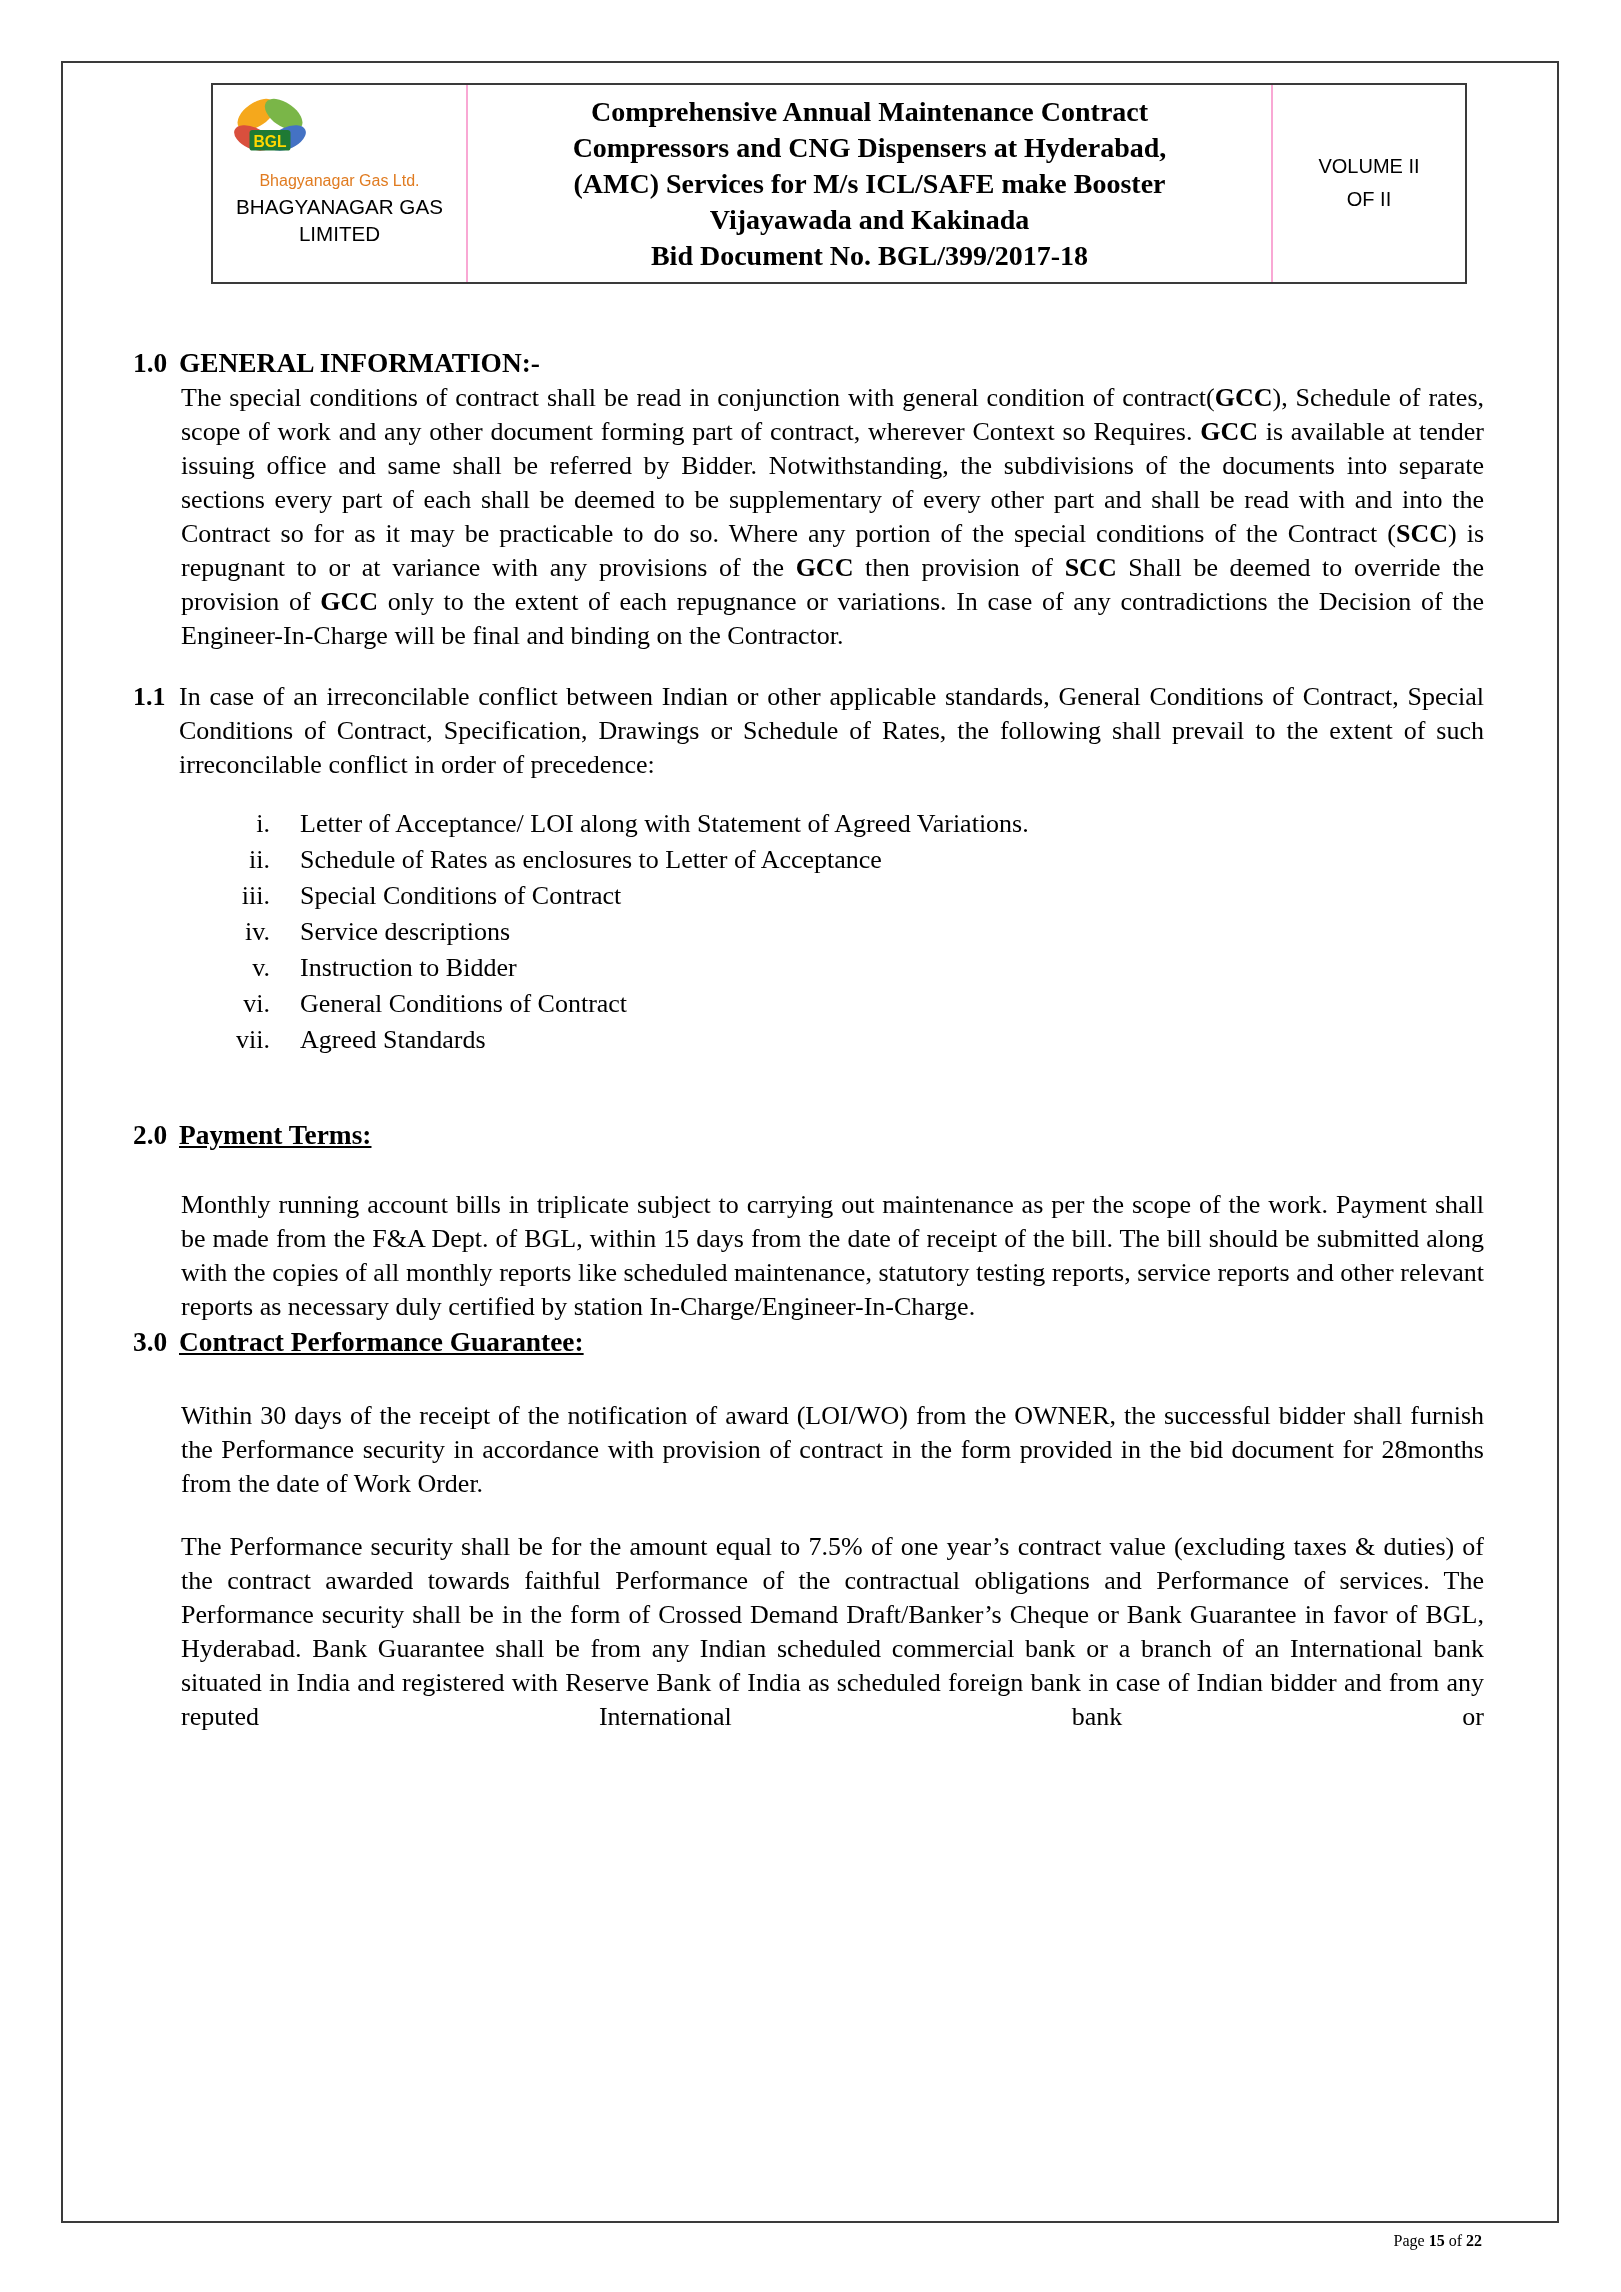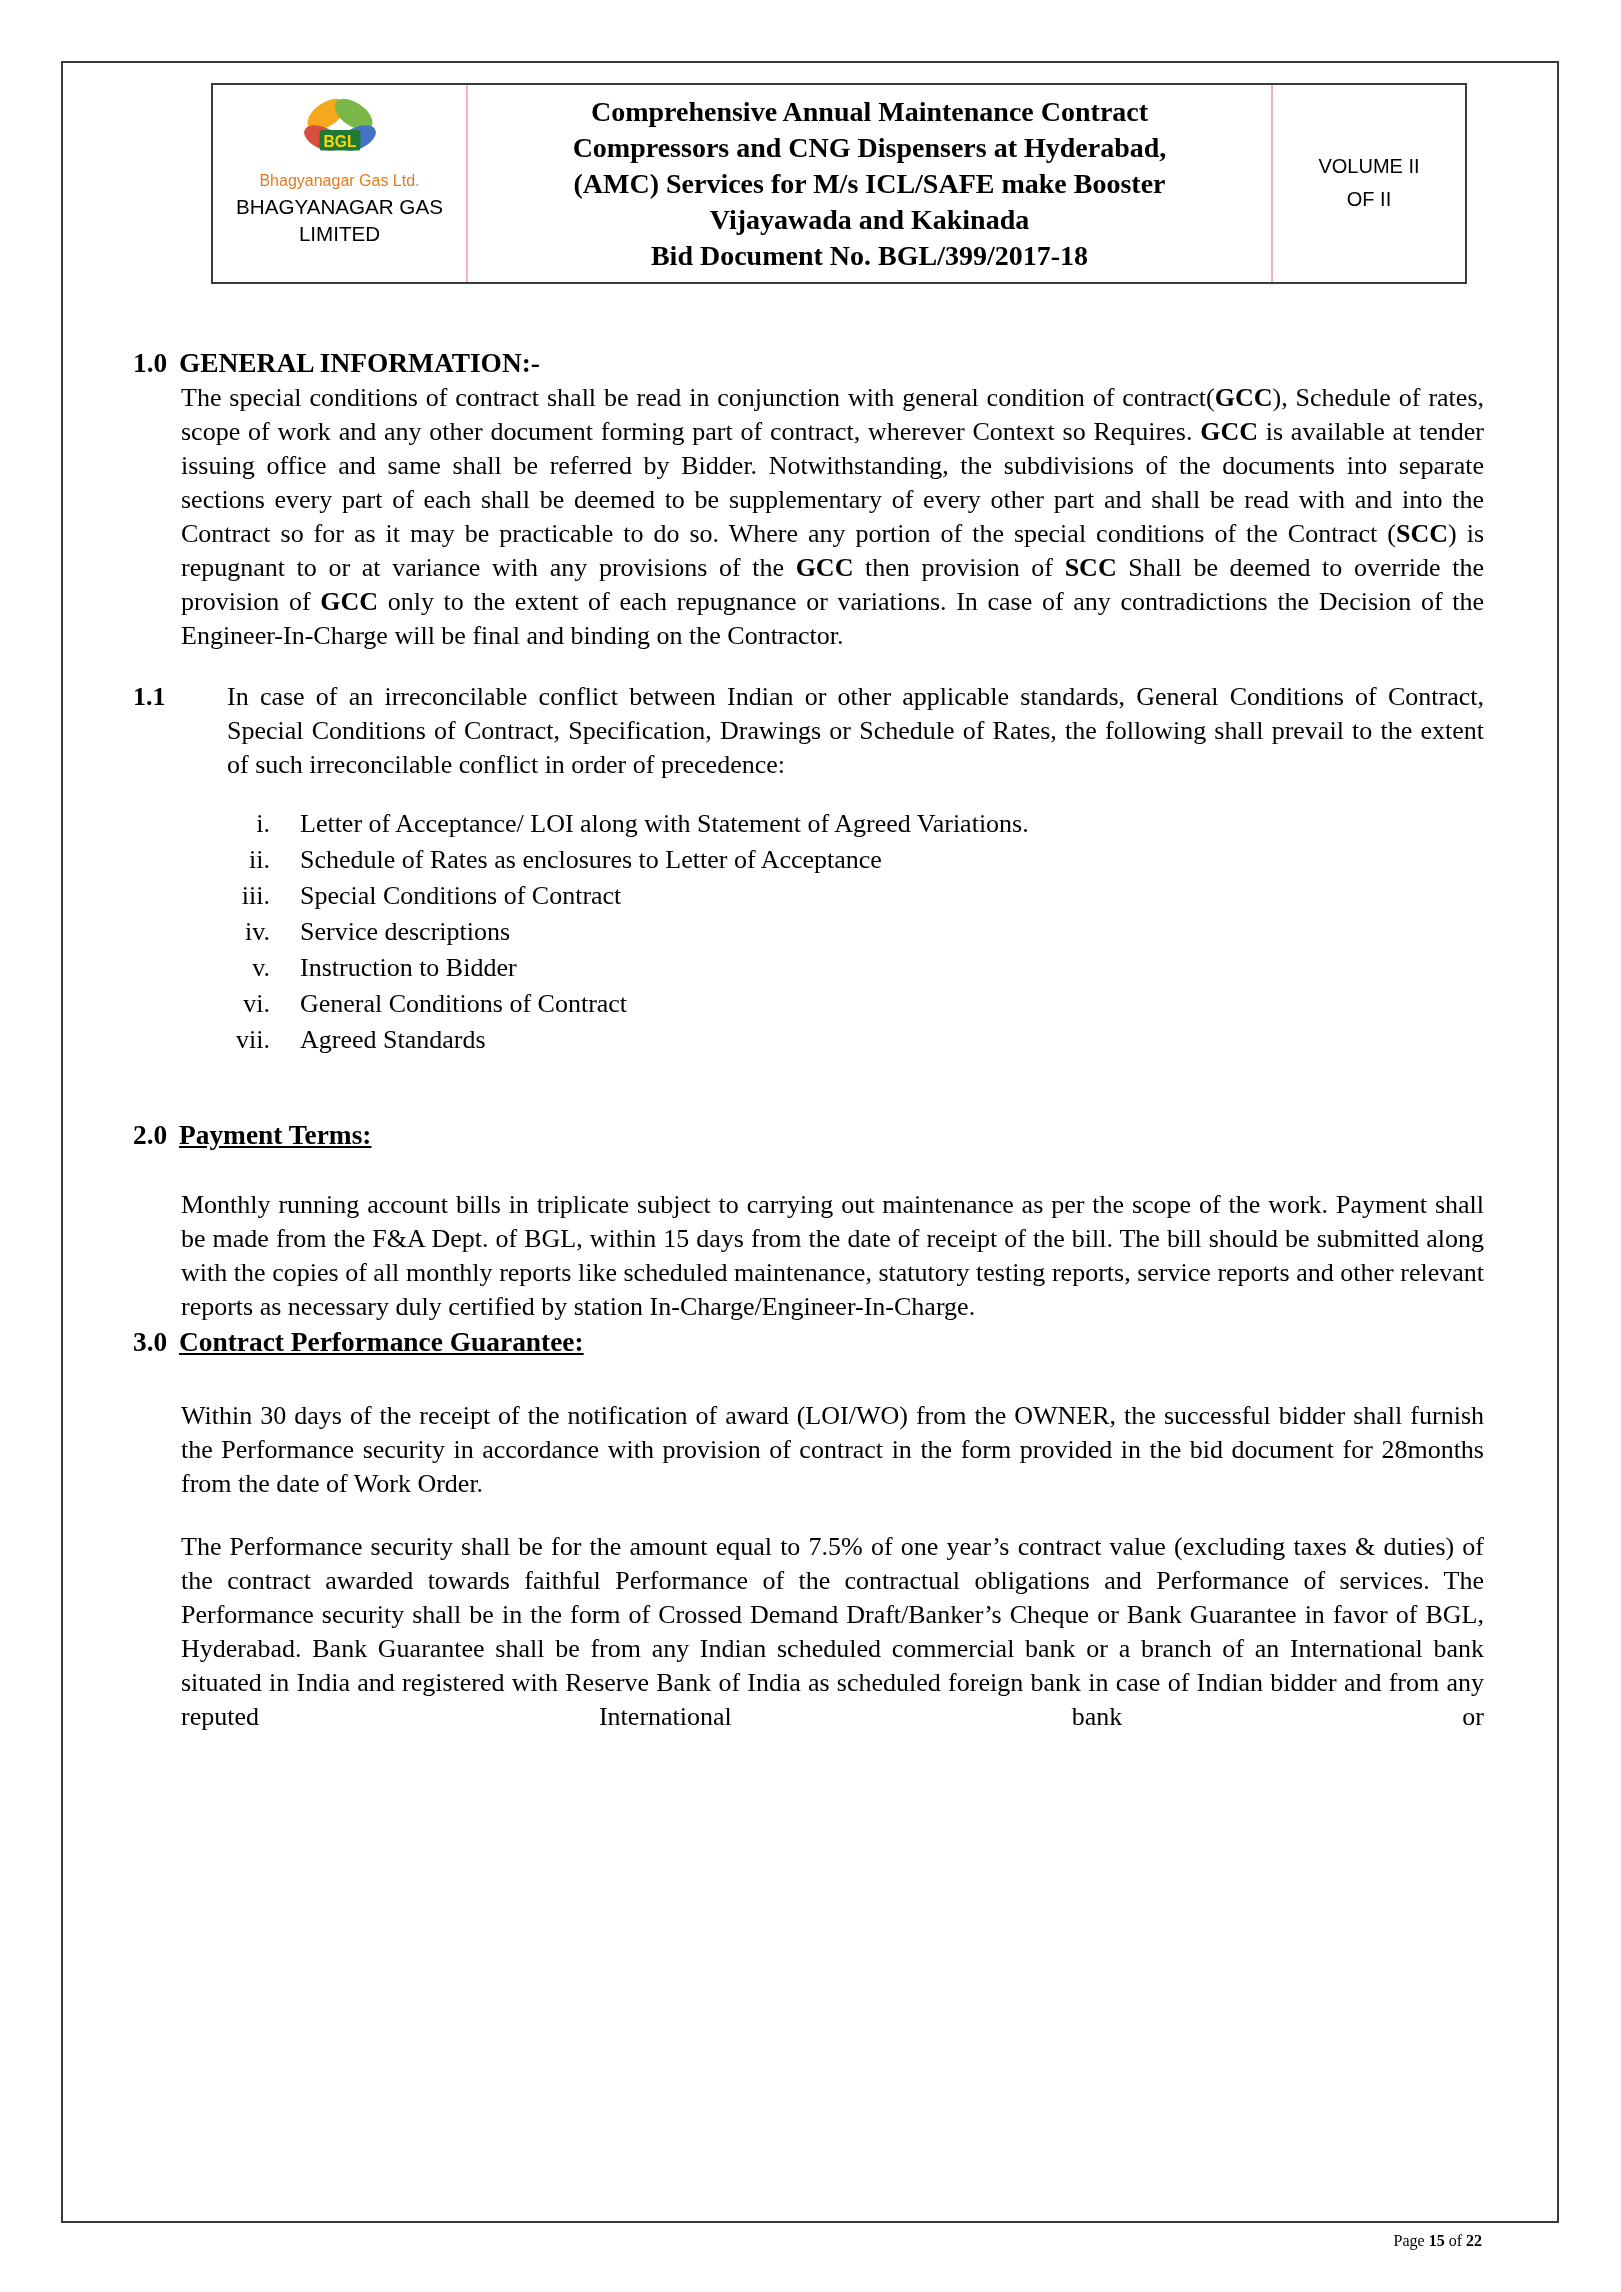--- a/index.html
+++ b/index.html
@@ -23,21 +23,21 @@
   .header {
     position:absolute; left:211px; top:83px; width:1256px;
     display:flex; align-items:stretch;
     border:2px solid #3a3a3a;
     background:#fff;
   }
   .hcell { border-left:2px solid #f9a8d4; }
   .hcell:first-child { border-left:none; }
   .logo-cell {
     width:253px; text-align:center; padding:7.8px 5.9px 9.8px;
-    display:flex; flex-direction:column; align-items:center;
+    display:flex; flex-direction:column; 
   }
   .logo-sub {
     font-size:16px; line-height:12.7px; color:#e07b20;
     font-family:"Liberation Sans", sans-serif;
   }
   .org {
     font-family:"Liberation Sans", sans-serif;
     font-size:20.6px; line-height:26.5px;
   }
   .org-first { margin-top:6.9px; }
@@ -58,21 +58,21 @@
     font-size:26px; line-height:34px;
   }
   .sec-head { display:flex; font-weight:bold; font-size:27.4px; line-height:36px; }
   .sec-head .num { width:46px; flex-shrink:0; }
   .underline { text-decoration:underline; }
 
   .para { text-align:justify; }
   .indent { margin-left:48px; }
   b { font-weight:bold; }
 
-  .sub-block { display:flex; margin-top:27.4px;gap:48px; }
+  .sub-block { display:flex; margin-top:27.4px; }
   .sub-block .num { width:46px; flex-shrink:0; font-weight:bold; }
   .sub-block .para { flex:1; }
 
   .plist { margin-top:23.5px; }
   .plist-row { display:flex; line-height:36px; }
   .plist-num { width:137px; text-align:right; flex-shrink:0; }
   .plist-text { padding-left:30px; }
 
   .mt-sec2 { margin-top:59px; }
   .p-sec2 { margin-top:35px; }

